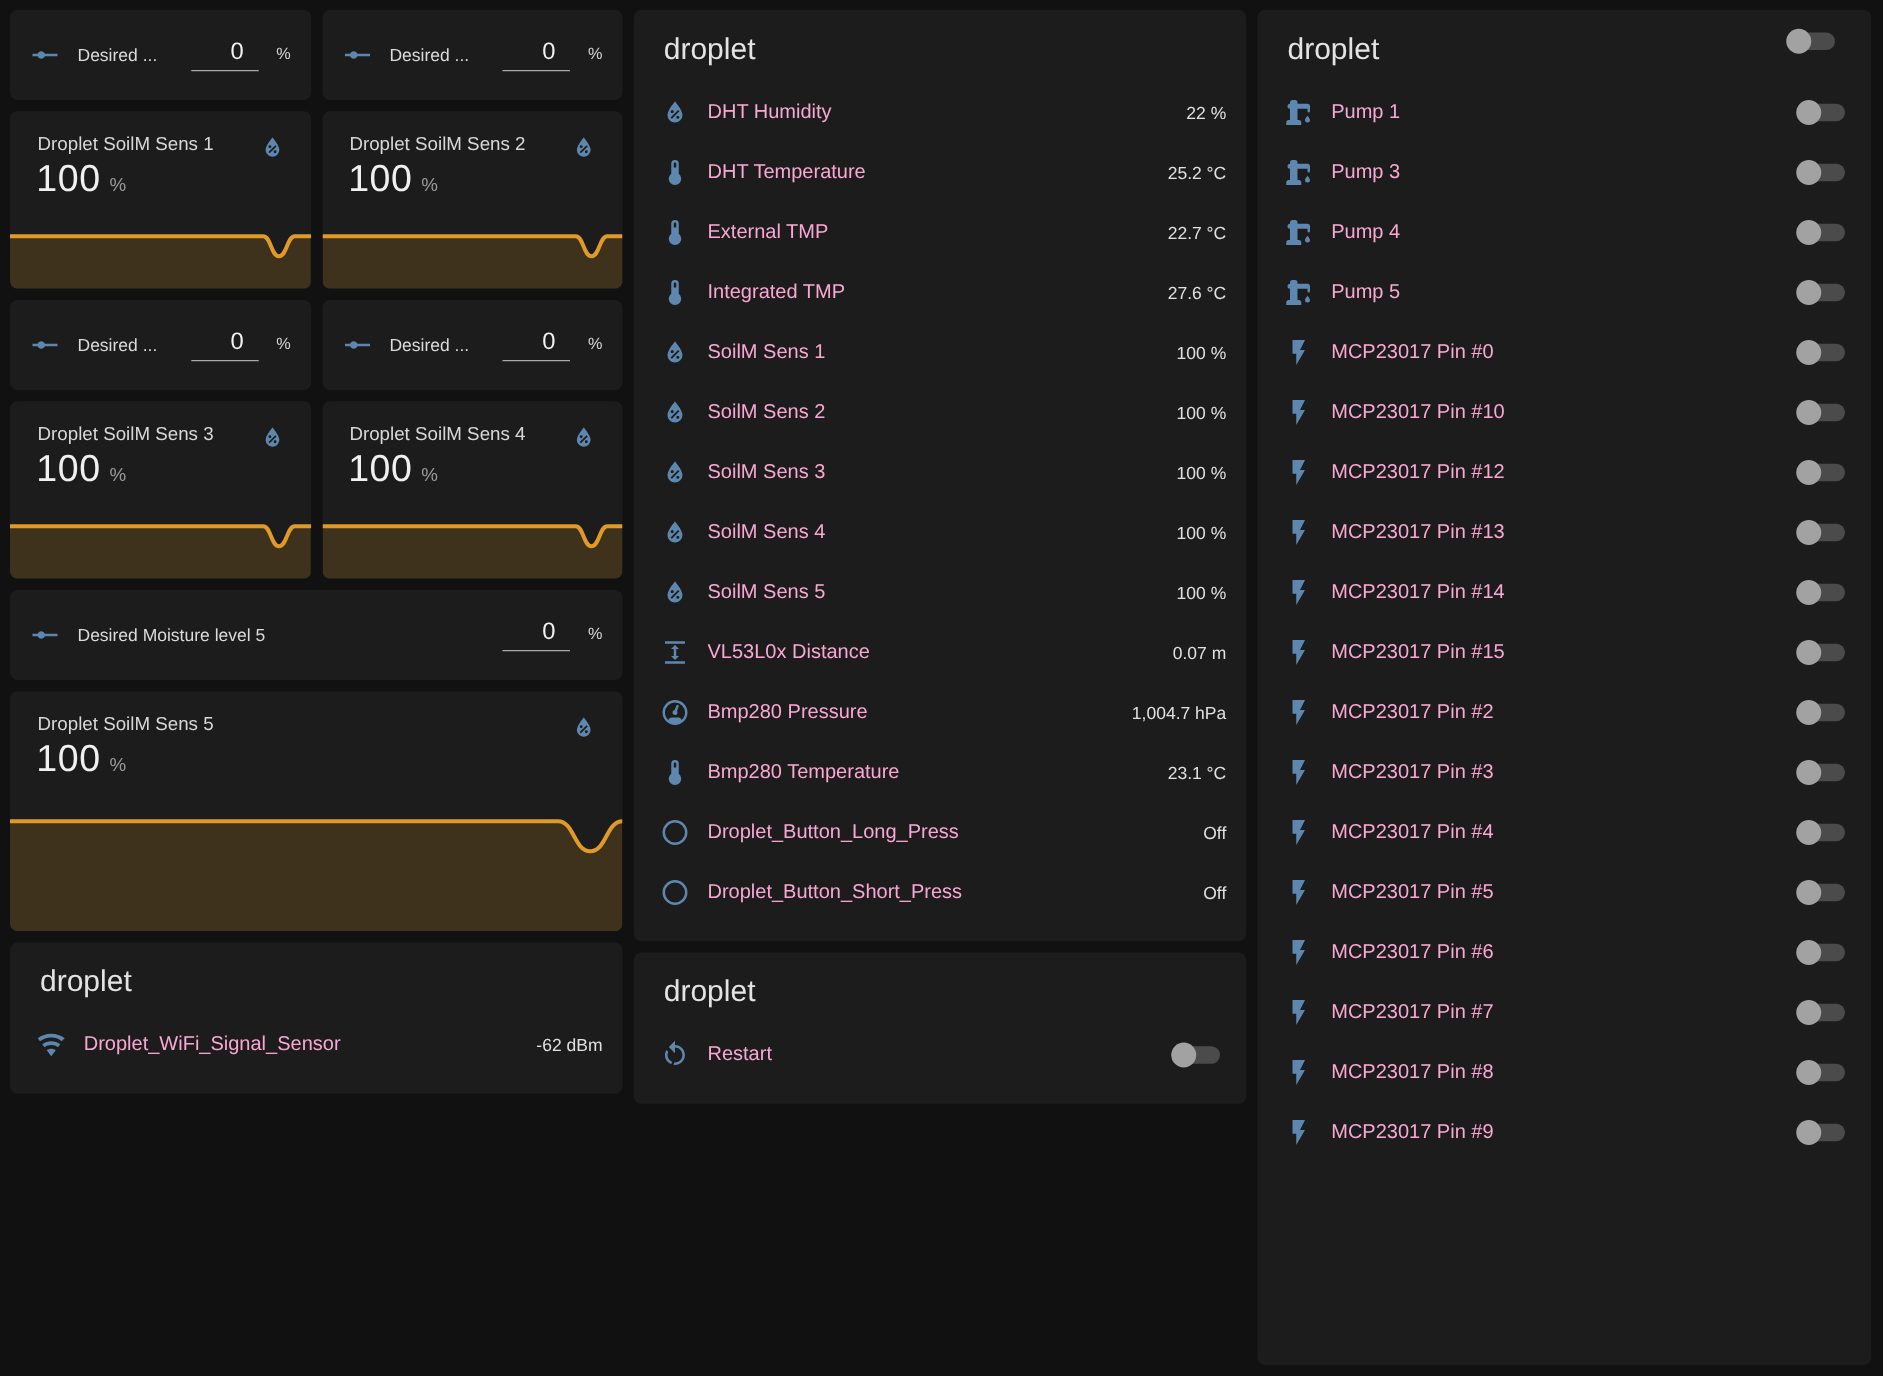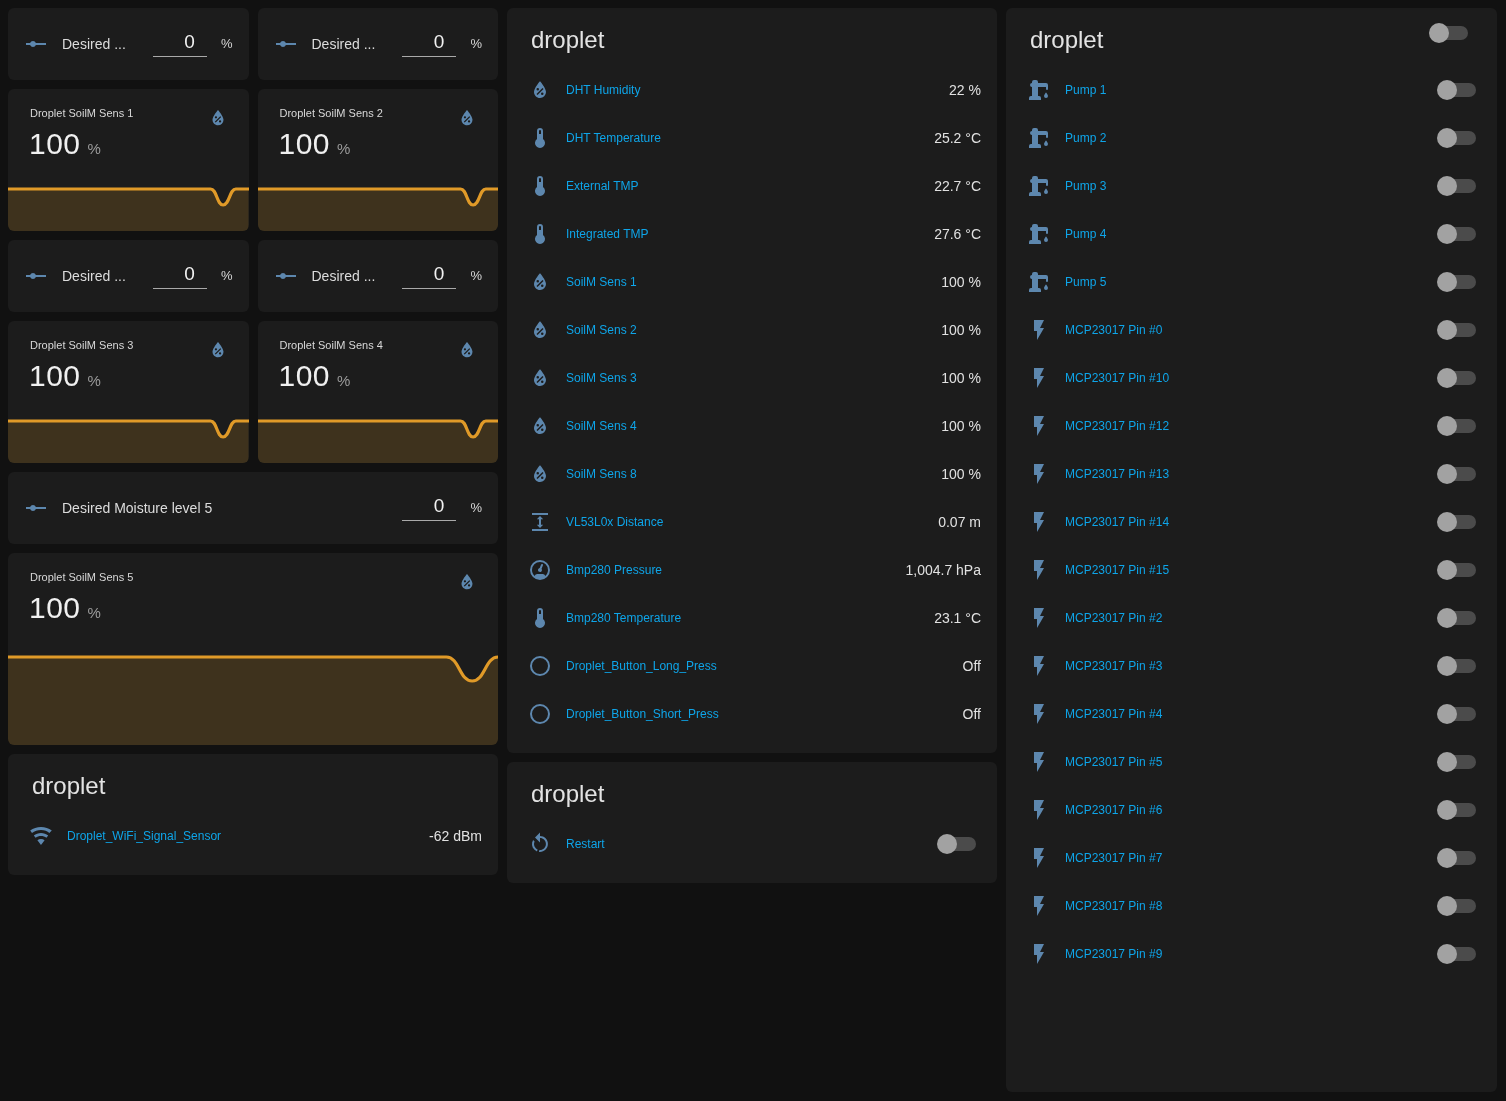--- a/index.html
+++ b/index.html
@@ -33,21 +33,21 @@
   .num-input {
     min-width: 54px; text-align: right; padding: 0 12px 3px 0;
     font-size: 19px; color: #f2f2f2;
     border-bottom: 1px solid #a9a9a9;
   }
   .num-unit { font-size: 13px; color: #d6d6d6; }
   
   .sensor-card { height: 142px; }
   .sensor-card.tall { height: 192px; }
   .sc-head { position: absolute; left: 22px; top: 18px; right: 52px; }
-  .sc-title { font-size: 11px; font-weight: 500; color: #d8d8d8; white-space: nowrap; overflow: hidden; }
+  .sc-title { font-size: 15px; font-weight: 500; color: #d8d8d8; white-space: nowrap; overflow: hidden; }
   .sc-value-row { position: absolute; left: 21px; top: 38px; display: flex; align-items: baseline; gap: 7px; }
   .sc-value { font-size: 30px; font-weight: 500; color: #f0f0f0; letter-spacing: .5px; }
   .sc-unit { font-size: 15px; color: #9b9b9b; }
   .sc-icon { position: absolute; right: 20px; top: 18px; width: 22px; height: 22px; color: #5d87ae; }
   .sc-graph { position: absolute; left: 0; right: 0; bottom: 0; }
   .sc-graph svg { display: block; width: 100%; height: 100%; }
   .spark-line { fill: none; stroke: #e09a28; stroke-width: 3.2; stroke-linecap: round; stroke-linejoin: round; }
   .spark-fill { fill: rgba(224,154,40,0.18); stroke: none; }
   
   .list-card { padding-bottom: 14px; }
@@ -55,21 +55,21 @@
     display: flex; align-items: flex-start;
     padding: 18px 24px 8px 24px; min-height: 58px;
   }
   .card-title { font-size: 24px; font-weight: 400; color: #e3e3e3; flex: 1 1 auto; }
   .row {
     height: 48px; display: flex; align-items: center;
     padding: 0 16px 0 21px; cursor: pointer;
   }
   .icon { width: 24px; height: 24px; color: #5d87ae; flex: 0 0 24px; }
   .icon svg { width: 100%; height: 100%; display: block; }
-  .row-name { margin-left: 14px; font-size: 12px; color: #0ea5e9; flex: 1 1 auto; white-space: nowrap; overflow: hidden; }
+  .row-name { margin-left: 14px; font-size: 16px; color: #f9a8d4; flex: 1 1 auto; white-space: nowrap; overflow: hidden; }
   .row-value { font-size: 14px; color: #e1e1e1; margin-left: 12px; white-space: nowrap; }
   
   .toggle { position: relative; width: 36px; height: 14px; margin: 0 5px 0 12px; flex: 0 0 36px; cursor: pointer; }
   .toggle .track { position: absolute; inset: 0; border-radius: 7px; background: #4b4b4b; }
   .toggle .thumb { position: absolute; width: 20px; height: 20px; border-radius: 50%; background: #a2a2a2; left: -3px; top: -3px; }
   .mid1 { min-height: 745px; }
   .right1 { min-height: 1084px; }
   .restart-card, .wifi-card { min-height: 121px; }
 </style>
 </head>
@@ -359,21 +359,21 @@
             <span class="row-value">100 %</span>
 
           </div>
 
           <div class="row">
             <span class="icon">
               <svg viewBox="0 0 24 24">
                 <path fill="currentColor" fill-rule="evenodd" d="M12,3.25C12,3.25 6,10 6,14C6,17.32 8.69,20 12,20A6,6 0 0,0 18,14C18,10 12,3.25 12,3.25M14.47,9.97L15.53,11.03L9.53,17.03L8.47,15.97L14.47,9.97M9.75,10A1.25,1.25 0 0,1 11,11.25A1.25,1.25 0 0,1 9.75,12.5A1.25,1.25 0 0,1 8.5,11.25A1.25,1.25 0 0,1 9.75,10M14.25,14.5A1.25,1.25 0 0,1 15.5,15.75A1.25,1.25 0 0,1 14.25,17A1.25,1.25 0 0,1 13,15.75A1.25,1.25 0 0,1 14.25,14.5Z"></path>
               </svg>
             </span>
-            <span class="row-name">SoilM Sens 8</span>
+            <span class="row-name">SoilM Sens 5</span>
             <span class="row-value">100 %</span>
 
           </div>
 
           <div class="row">
             <span class="icon">
               <svg viewBox="0 0 24 24">
                 <path fill="currentColor" d="M4,3H20V5H4V3M4,19H20V21H4V19M12,6L8.8,9.2H11V14.8H8.8L12,18L15.2,14.8H13V9.2H15.2L12,6Z"></path>
               </svg>
             </span>
@@ -471,68 +471,55 @@
               </svg>
             </span>
             <span class="row-name">Pump 1</span>
 
             <span class="toggle">
               <span class="track"></span>
               <span class="thumb"></span>
             </span>
           </div>
 
+
           <div class="row">
             <span class="icon">
               <svg viewBox="0 0 24 24">
                 <path fill="currentColor" d="M19,14.5C19,14.5 21,16.67 21,18A2,2 0 0,1 19,20A2,2 0 0,1 17,18C17,16.67 19,14.5 19,14.5M5,18V9A2,2 0 0,1 3,7A2,2 0 0,1 5,5V4A2,2 0 0,1 7,2H9A2,2 0 0,1 11,4V5H19A2,2 0 0,1 21,7V9L21,11A1,1 0 0,1 20,12A1,1 0 0,1 19,11V9H11V18H12A2,2 0 0,1 14,20V22H2V20A2,2 0 0,1 4,18H5Z"></path>
               </svg>
             </span>
-            <span class="row-name">Pump 2</span>
+            <span class="row-name">Pump 3</span>
 
             <span class="toggle">
               <span class="track"></span>
               <span class="thumb"></span>
             </span>
           </div>
 
           <div class="row">
             <span class="icon">
               <svg viewBox="0 0 24 24">
                 <path fill="currentColor" d="M19,14.5C19,14.5 21,16.67 21,18A2,2 0 0,1 19,20A2,2 0 0,1 17,18C17,16.67 19,14.5 19,14.5M5,18V9A2,2 0 0,1 3,7A2,2 0 0,1 5,5V4A2,2 0 0,1 7,2H9A2,2 0 0,1 11,4V5H19A2,2 0 0,1 21,7V9L21,11A1,1 0 0,1 20,12A1,1 0 0,1 19,11V9H11V18H12A2,2 0 0,1 14,20V22H2V20A2,2 0 0,1 4,18H5Z"></path>
               </svg>
             </span>
-            <span class="row-name">Pump 3</span>
+            <span class="row-name">Pump 4</span>
 
             <span class="toggle">
               <span class="track"></span>
               <span class="thumb"></span>
             </span>
           </div>
 
           <div class="row">
             <span class="icon">
               <svg viewBox="0 0 24 24">
                 <path fill="currentColor" d="M19,14.5C19,14.5 21,16.67 21,18A2,2 0 0,1 19,20A2,2 0 0,1 17,18C17,16.67 19,14.5 19,14.5M5,18V9A2,2 0 0,1 3,7A2,2 0 0,1 5,5V4A2,2 0 0,1 7,2H9A2,2 0 0,1 11,4V5H19A2,2 0 0,1 21,7V9L21,11A1,1 0 0,1 20,12A1,1 0 0,1 19,11V9H11V18H12A2,2 0 0,1 14,20V22H2V20A2,2 0 0,1 4,18H5Z"></path>
               </svg>
             </span>
-            <span class="row-name">Pump 4</span>
-
-            <span class="toggle">
-              <span class="track"></span>
-              <span class="thumb"></span>
-            </span>
-          </div>
-
-          <div class="row">
-            <span class="icon">
-              <svg viewBox="0 0 24 24">
-                <path fill="currentColor" d="M19,14.5C19,14.5 21,16.67 21,18A2,2 0 0,1 19,20A2,2 0 0,1 17,18C17,16.67 19,14.5 19,14.5M5,18V9A2,2 0 0,1 3,7A2,2 0 0,1 5,5V4A2,2 0 0,1 7,2H9A2,2 0 0,1 11,4V5H19A2,2 0 0,1 21,7V9L21,11A1,1 0 0,1 20,12A1,1 0 0,1 19,11V9H11V18H12A2,2 0 0,1 14,20V22H2V20A2,2 0 0,1 4,18H5Z"></path>
-              </svg>
-            </span>
             <span class="row-name">Pump 5</span>
 
             <span class="toggle">
               <span class="track"></span>
               <span class="thumb"></span>
             </span>
           </div>
 
           <div class="row">
             <span class="icon">

